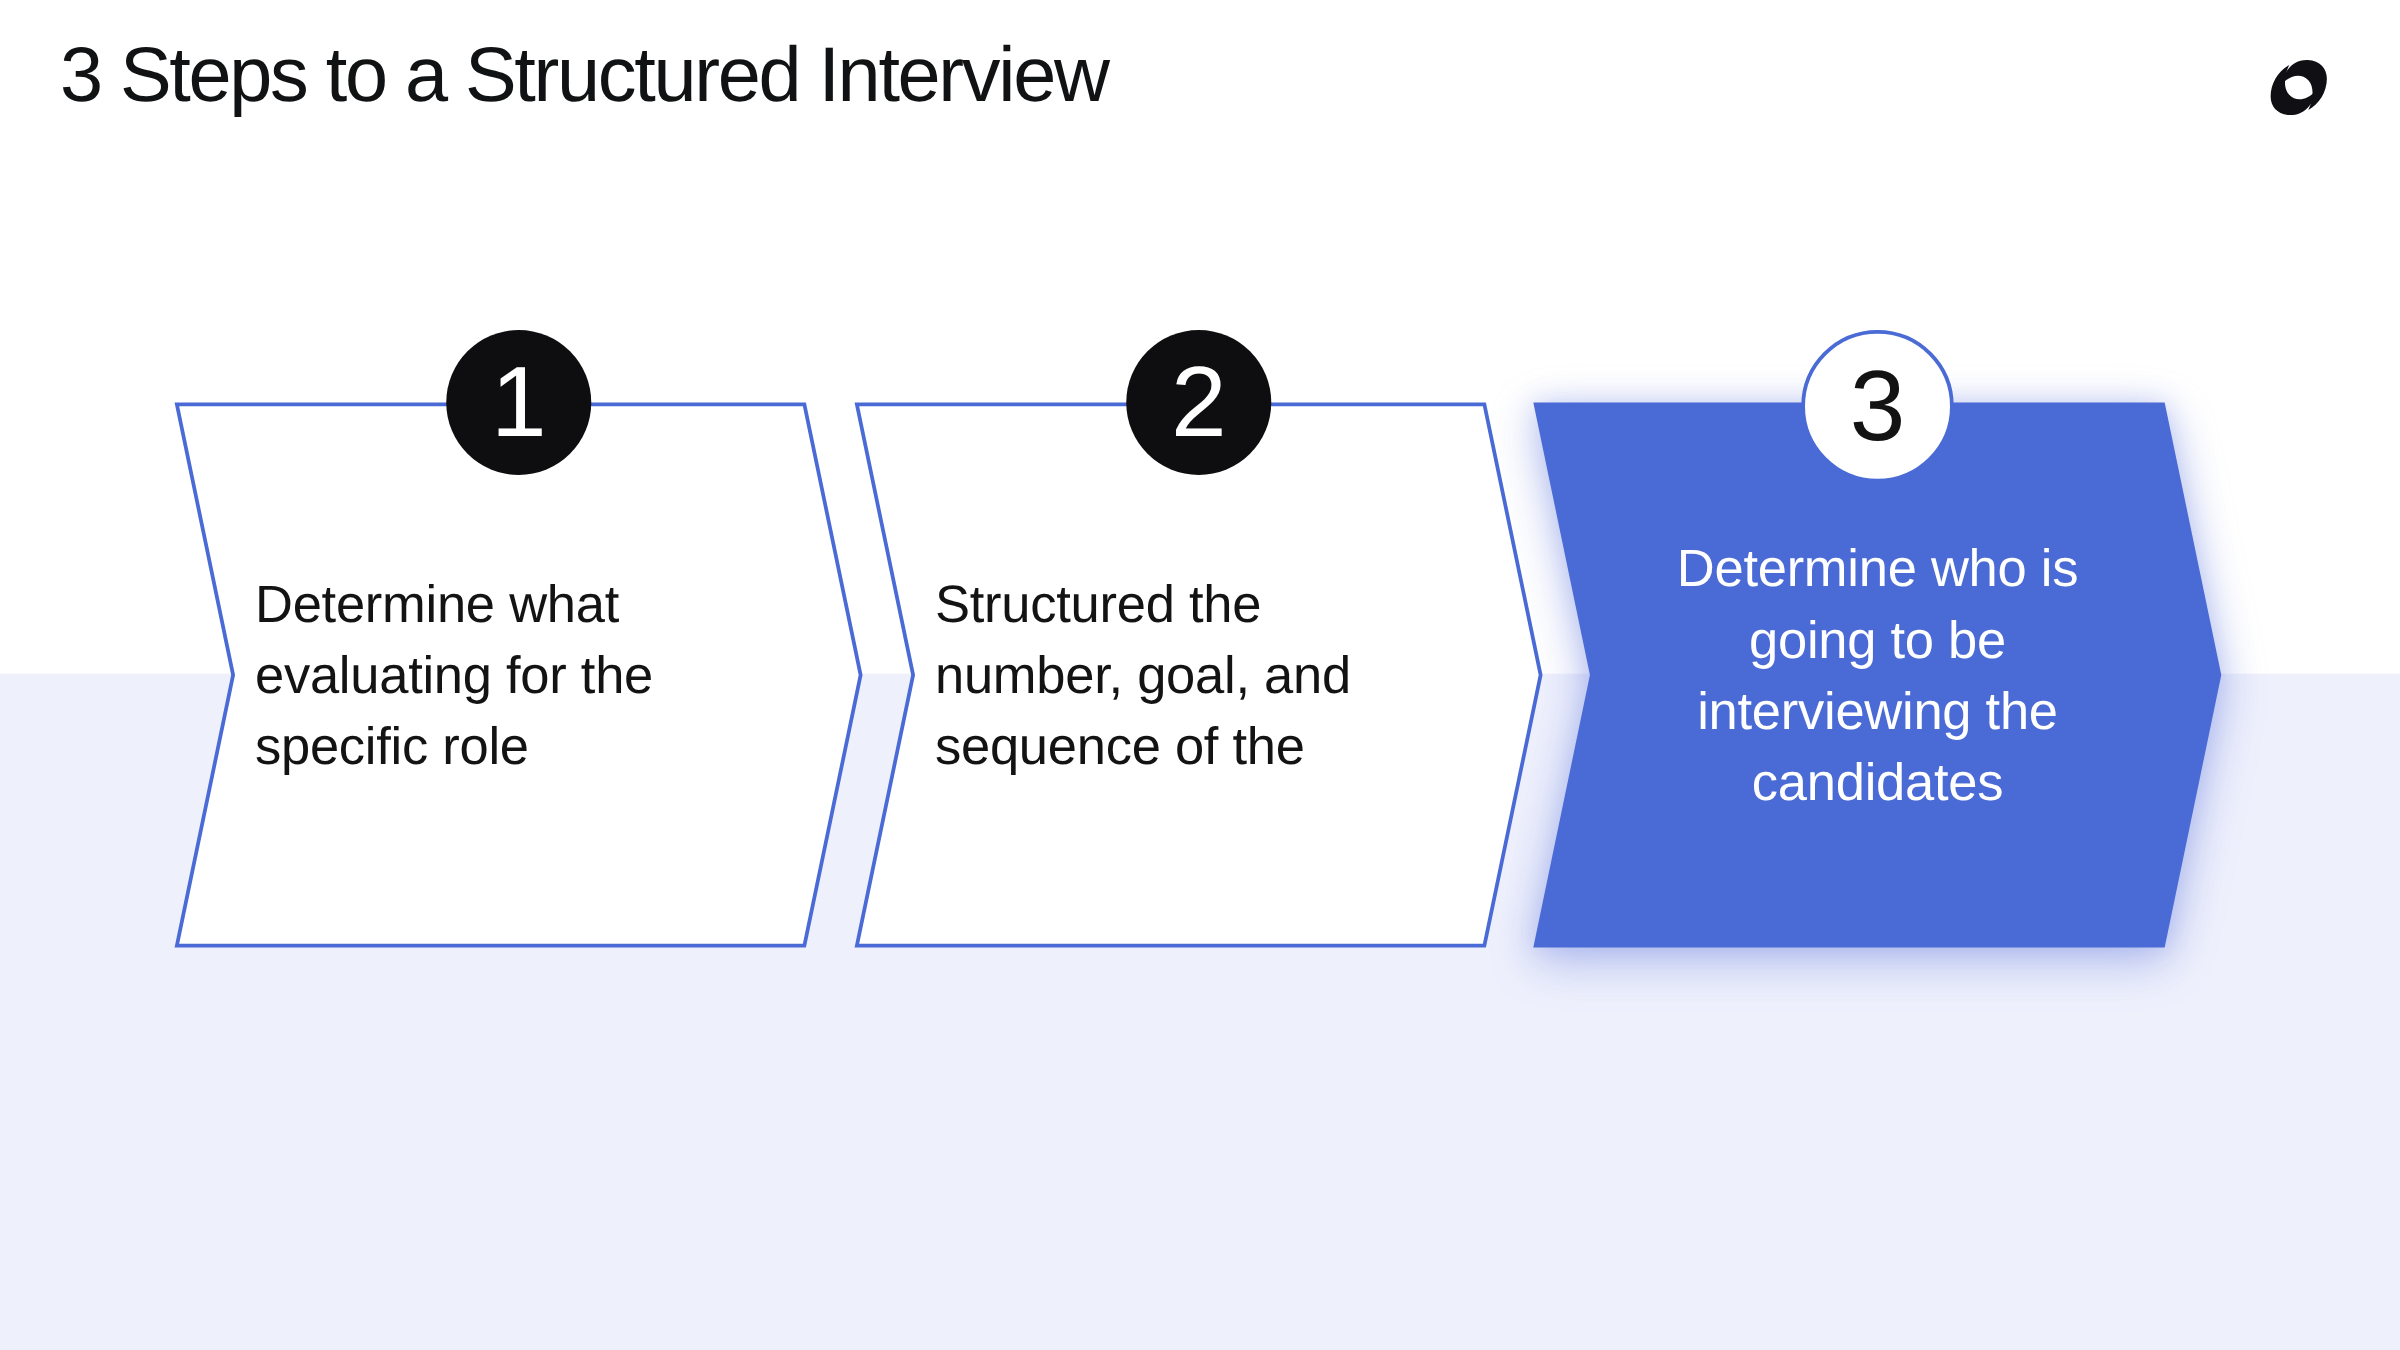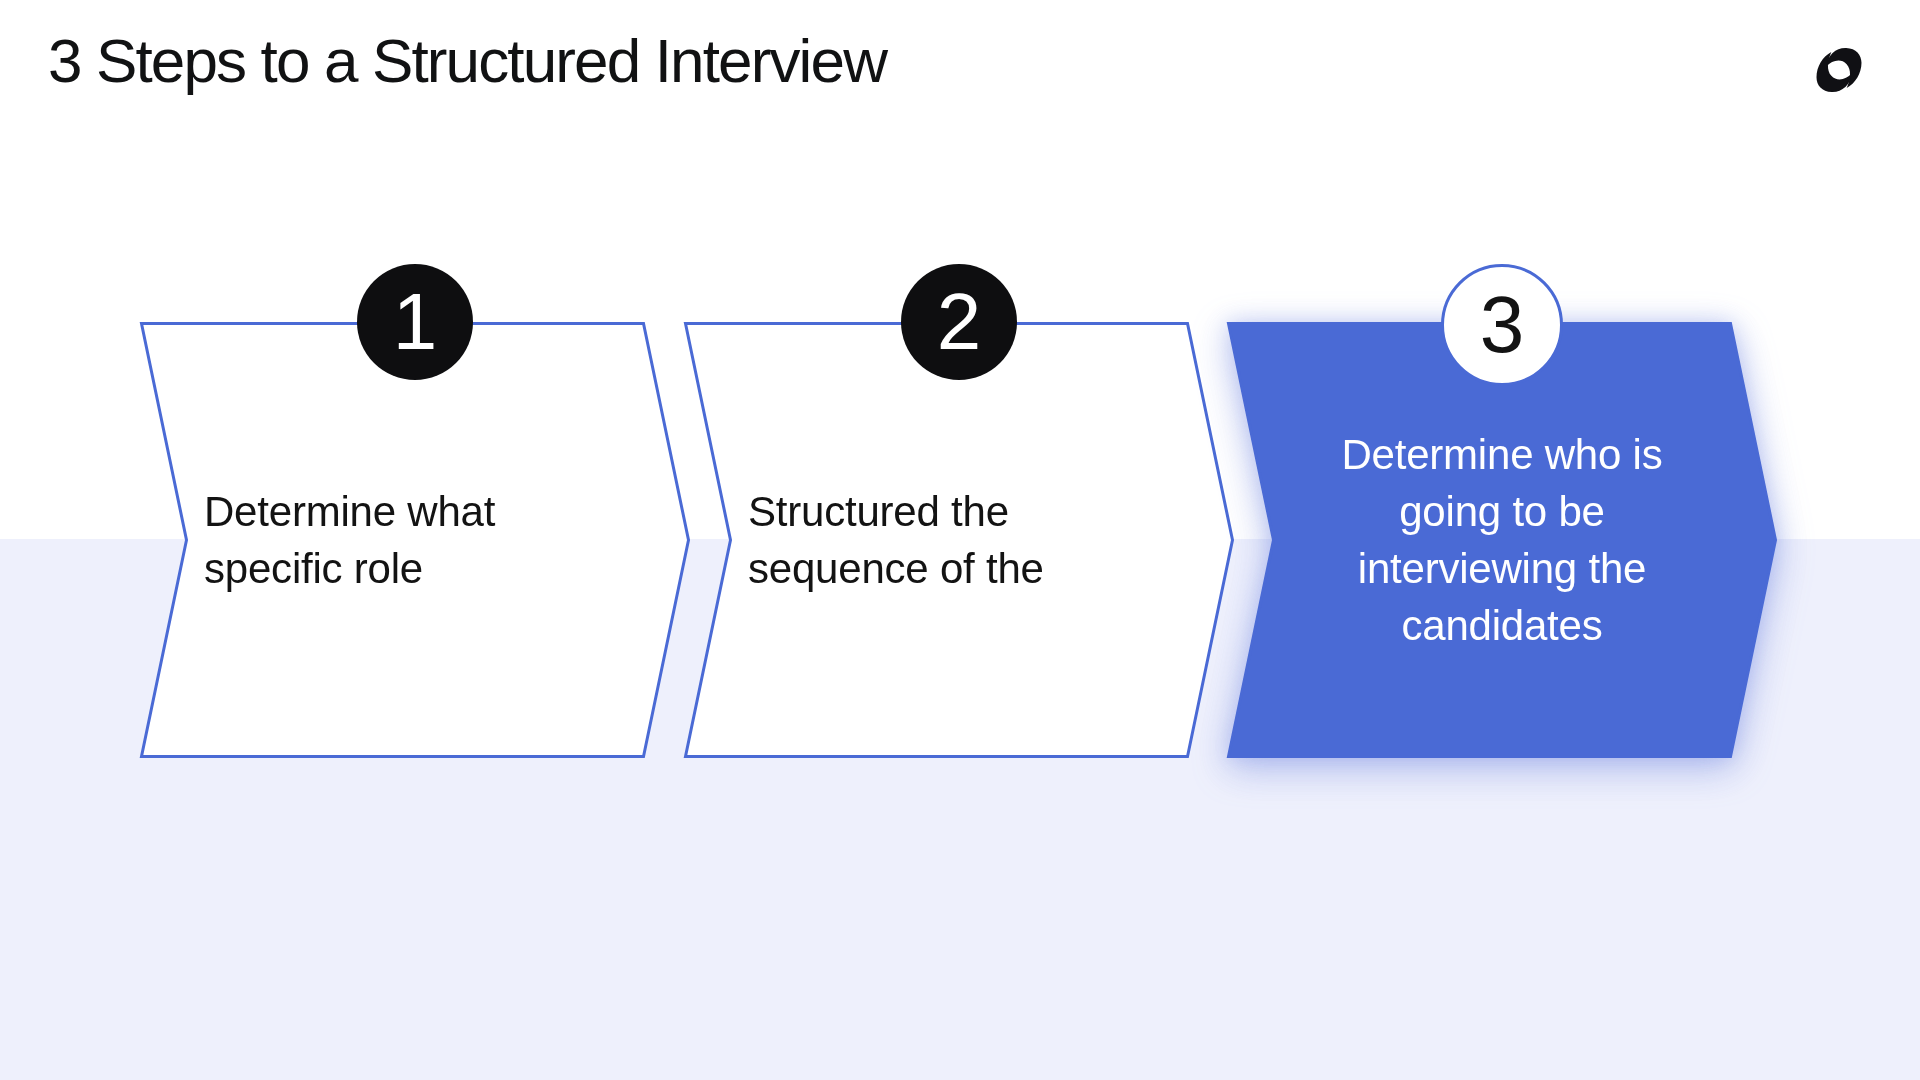--- a/index.html
+++ b/index.html
@@ -64,33 +64,35 @@
 
   <div class="chevron chevron-1">
     <svg class="shape" width="550" height="436" viewBox="0 0 550 436">
       <path d="M1.5 1.5 L503.5 1.5 L548.5 218 L503.5 434.5 L1.5 434.5 L46.5 218 Z" fill="#ffffff" stroke="#4A6AD5" stroke-width="3" stroke-linejoin="miter"></path>
     </svg>
     <div class="badge badge-dark">
       <span>1</span>
     </div>
     <div class="step-text">
       <div>Determine what</div>
+      <div>evaluating for the</div>
       <div>specific role</div>
     </div>
   </div>
 
   <div class="chevron chevron-2">
     <svg class="shape" width="550" height="436" viewBox="0 0 550 436">
       <path d="M1.5 1.5 L503.5 1.5 L548.5 218 L503.5 434.5 L1.5 434.5 L46.5 218 Z" fill="#ffffff" stroke="#4A6AD5" stroke-width="3" stroke-linejoin="miter"></path>
     </svg>
     <div class="badge badge-dark">
       <span>2</span>
     </div>
     <div class="step-text">
       <div>Structured the</div>
+      <div>number, goal, and</div>
       <div>sequence of the</div>
     </div>
   </div>
 
   <div class="chevron chevron-3">
     <svg class="shape" width="550" height="436" viewBox="0 0 550 436">
       <path d="M1.5 1.5 L503.5 1.5 L548.5 218 L503.5 434.5 L1.5 434.5 L46.5 218 Z" fill="#4A6AD5" stroke="#4A6AD5" stroke-width="3" stroke-linejoin="miter"></path>
     </svg>
     <div class="badge badge-light">
       <span>3</span>

